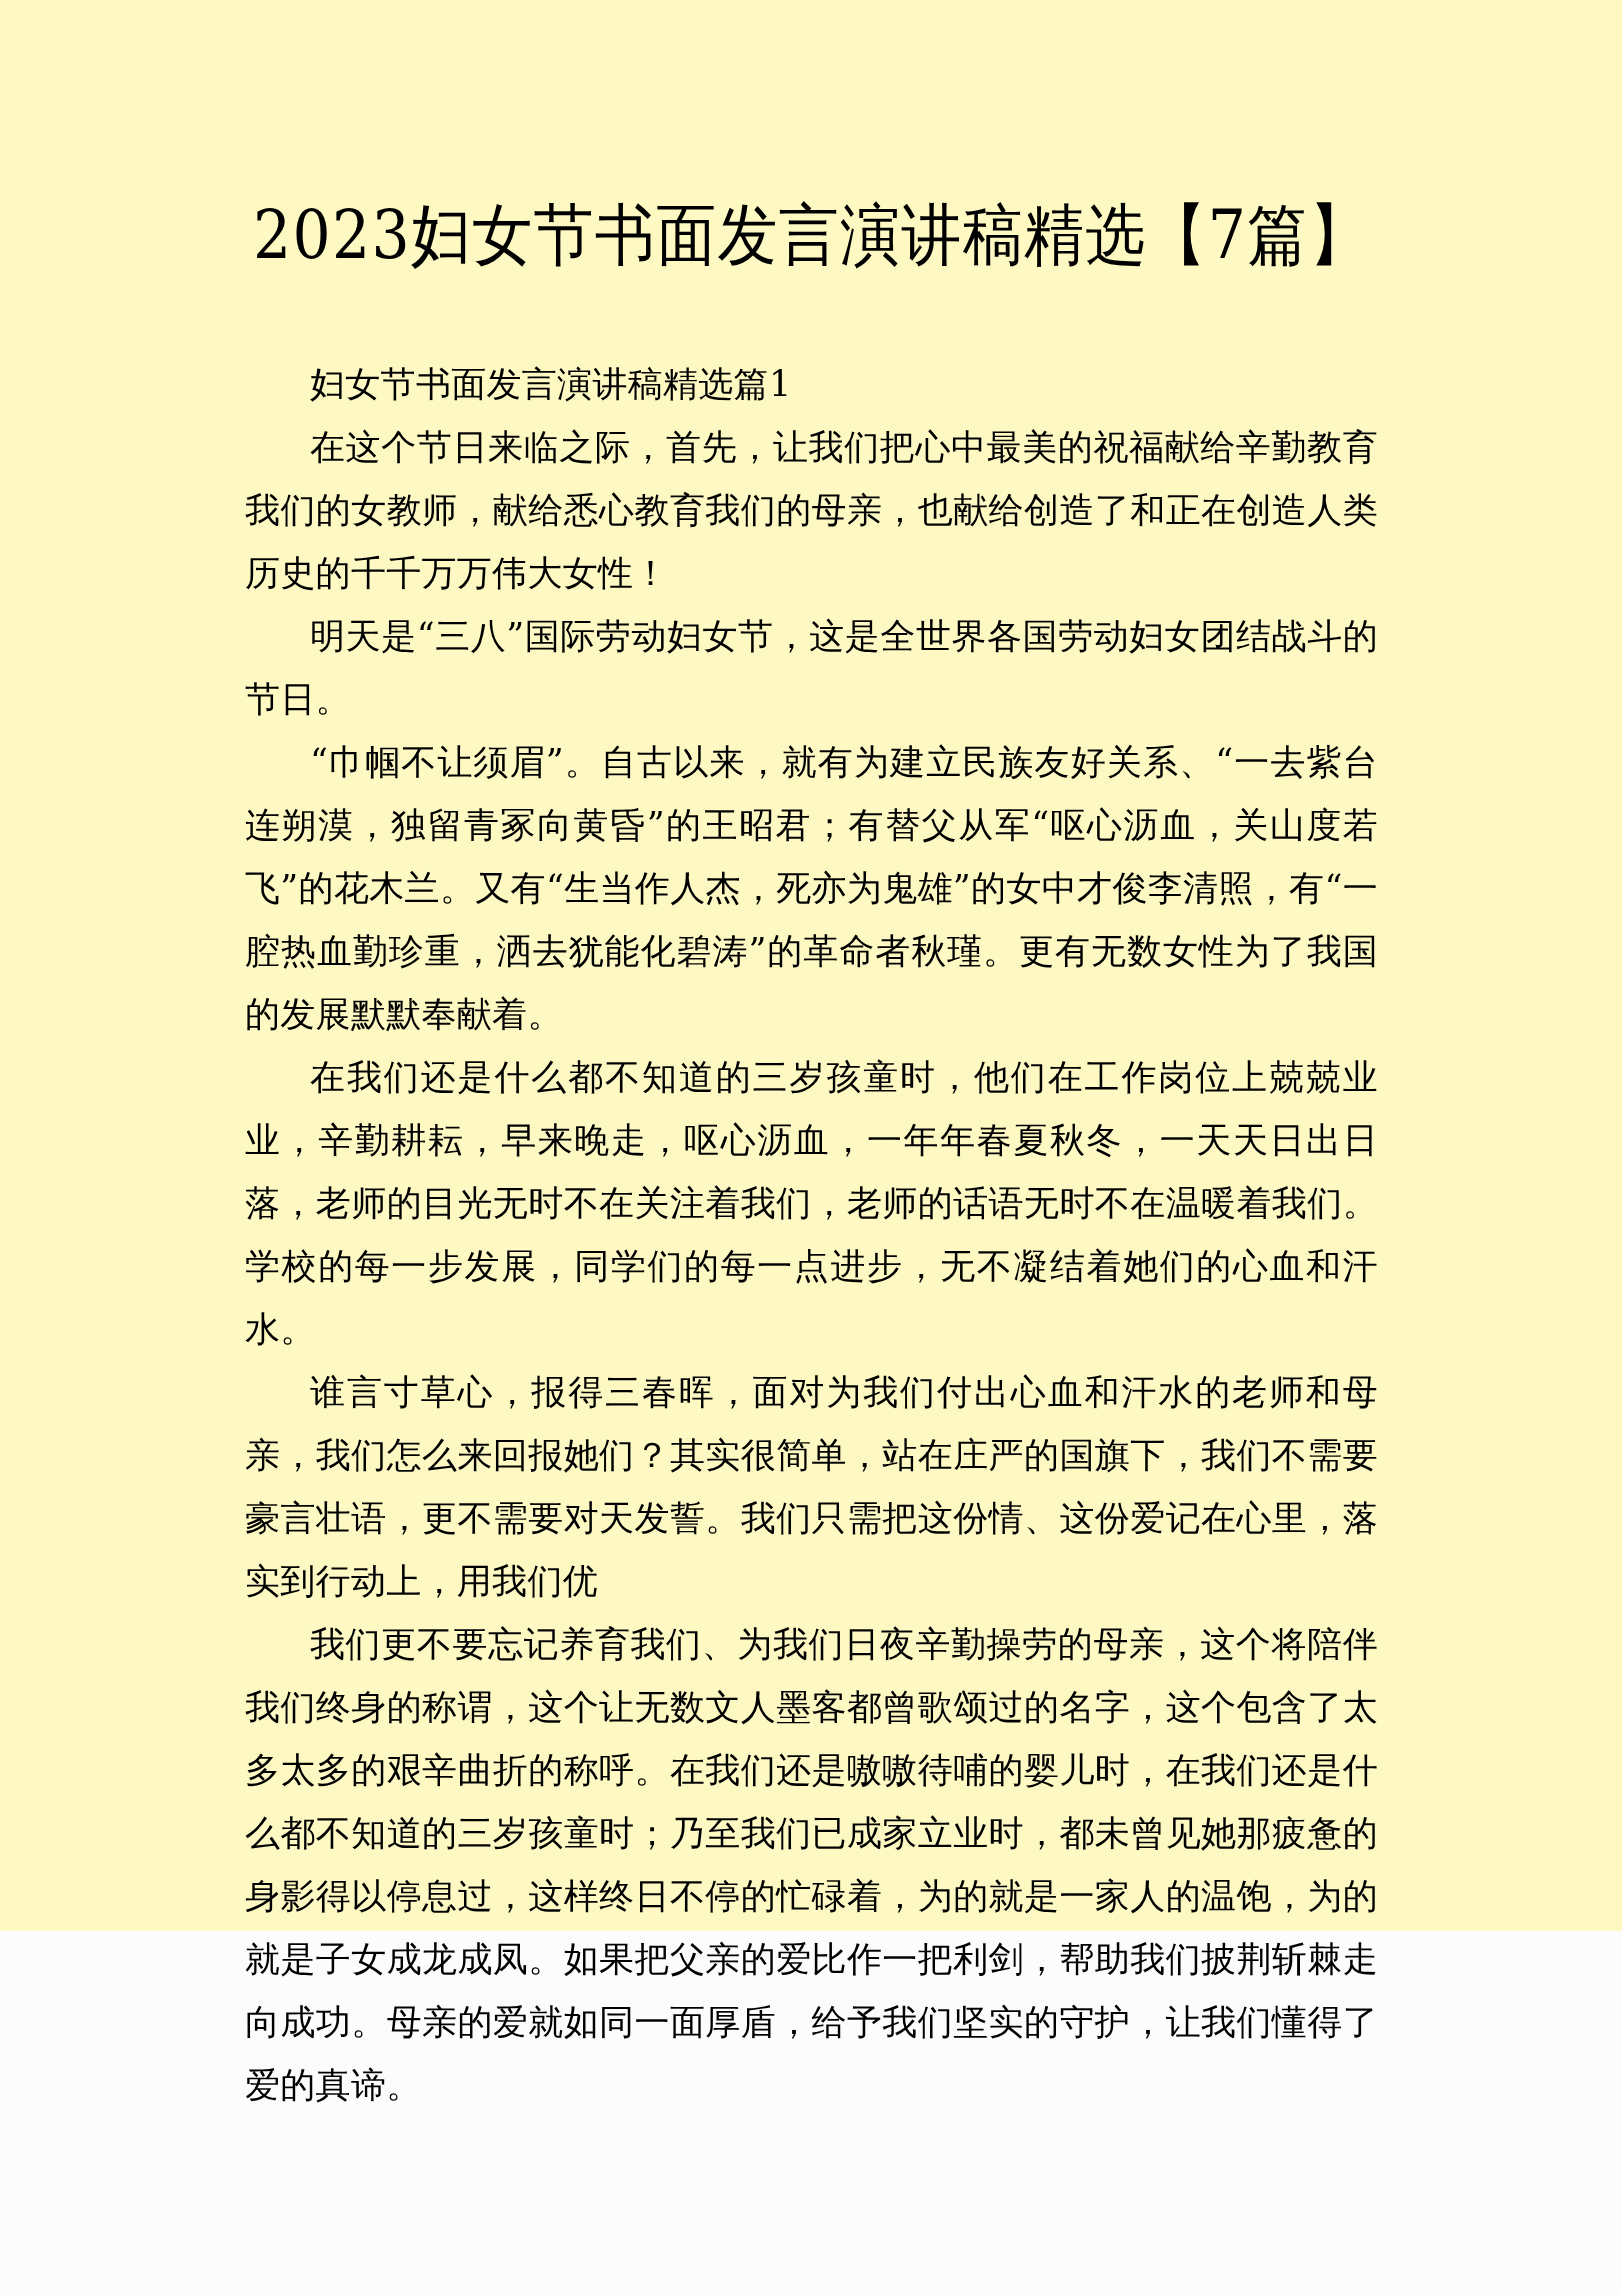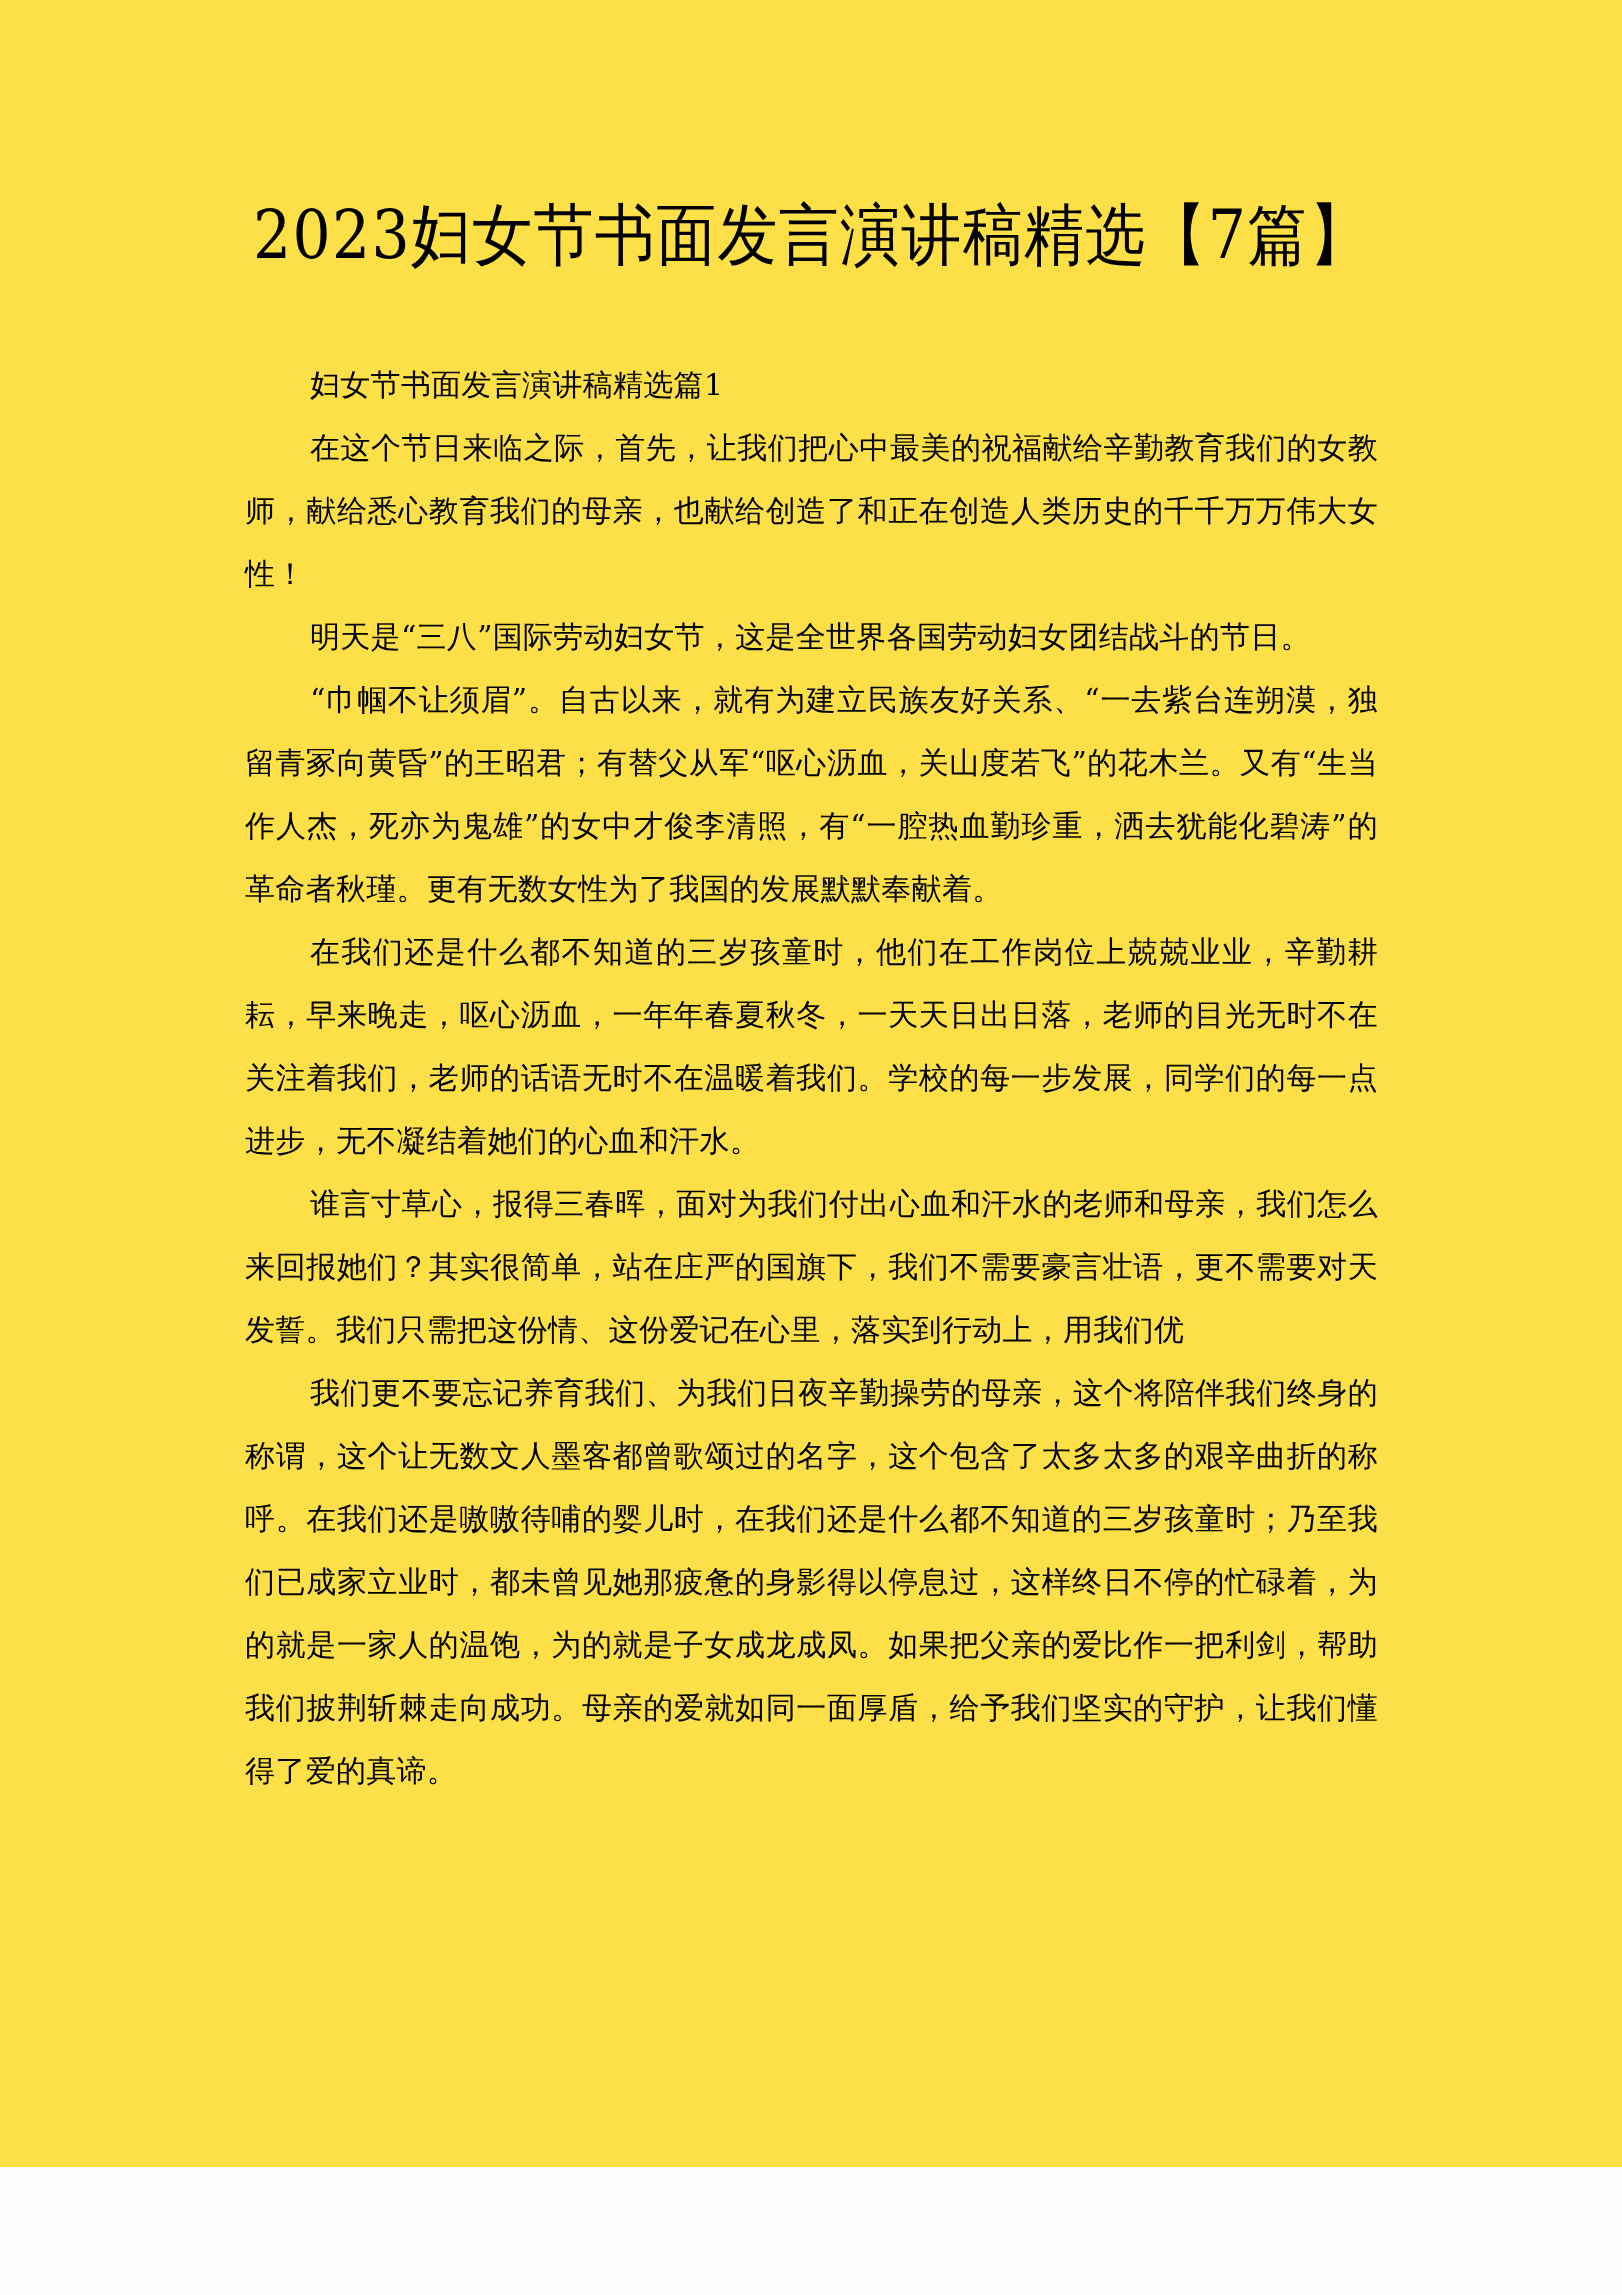--- a/index.html
+++ b/index.html
@@ -11,22 +11,22 @@
       width: 1623px;
       height: 2295px;
       position: relative;
       overflow: hidden;
       font-family: "DejaVu Serif", "Liberation Serif", serif;
       color: #000;
     }
     .page {
       position: absolute;
       left: 0; top: 0;
-      width: 1623px; height: 2167px;
-      background: #fde047;
+      width: 1623px; height: 1931px;
+      background: #fef9c3;
     }
     .doc-title {
       position: absolute;
       top: 191px;
       left: 0;
       width: 1623px;
       text-align: center;
       font-size: 60px;
       line-height: 79px;
       letter-spacing: 1.3px;
@@ -36,21 +36,21 @@
       transform-origin: top center;
     }
     .body-text {
       position: absolute;
       top: 353px;
       left: 245px;
       width: 1133px;
     }
     .para {
       margin: 0;
-      font-size: 30px;
+      font-size: 35px;
       line-height: 63px;
       text-indent: 65px;
       text-align: justify;
       text-justify: inter-character;
       letter-spacing: 0.3px;
       word-break: break-all;
     }
   </style>
 </head>
 <body>

